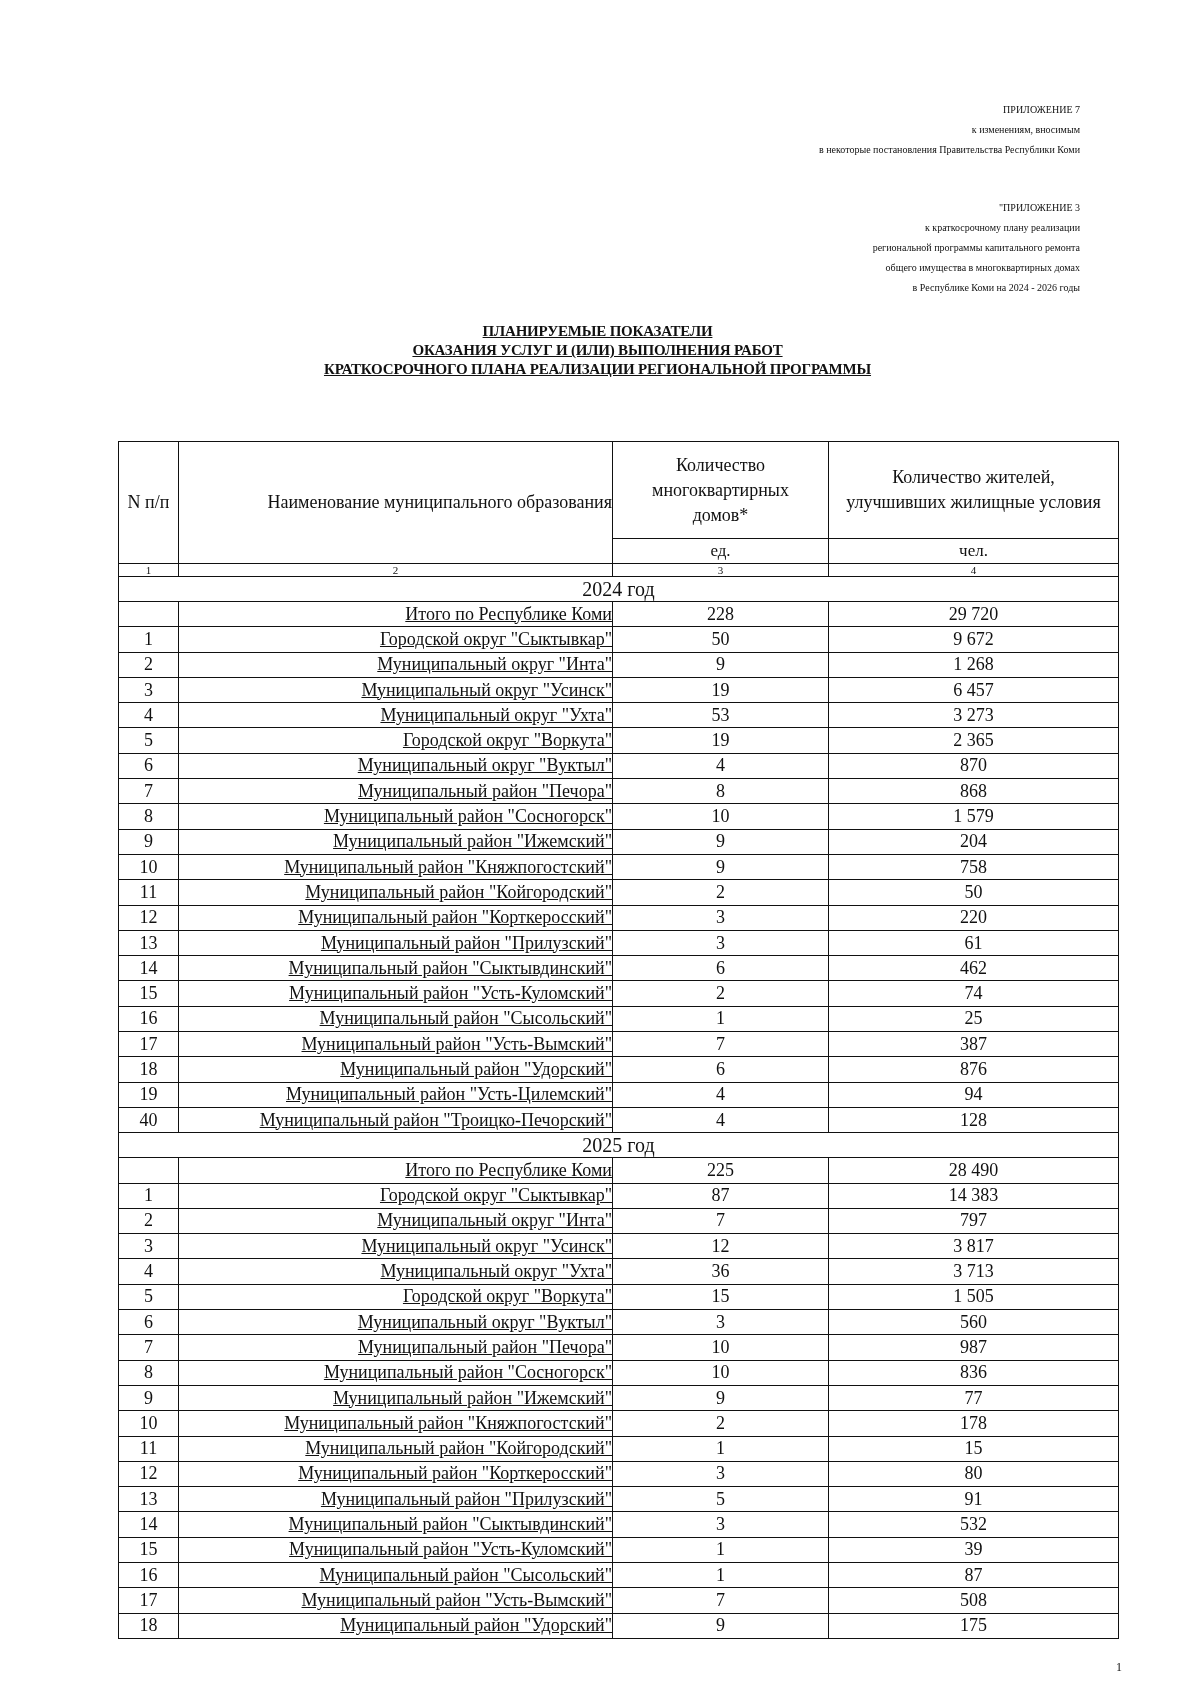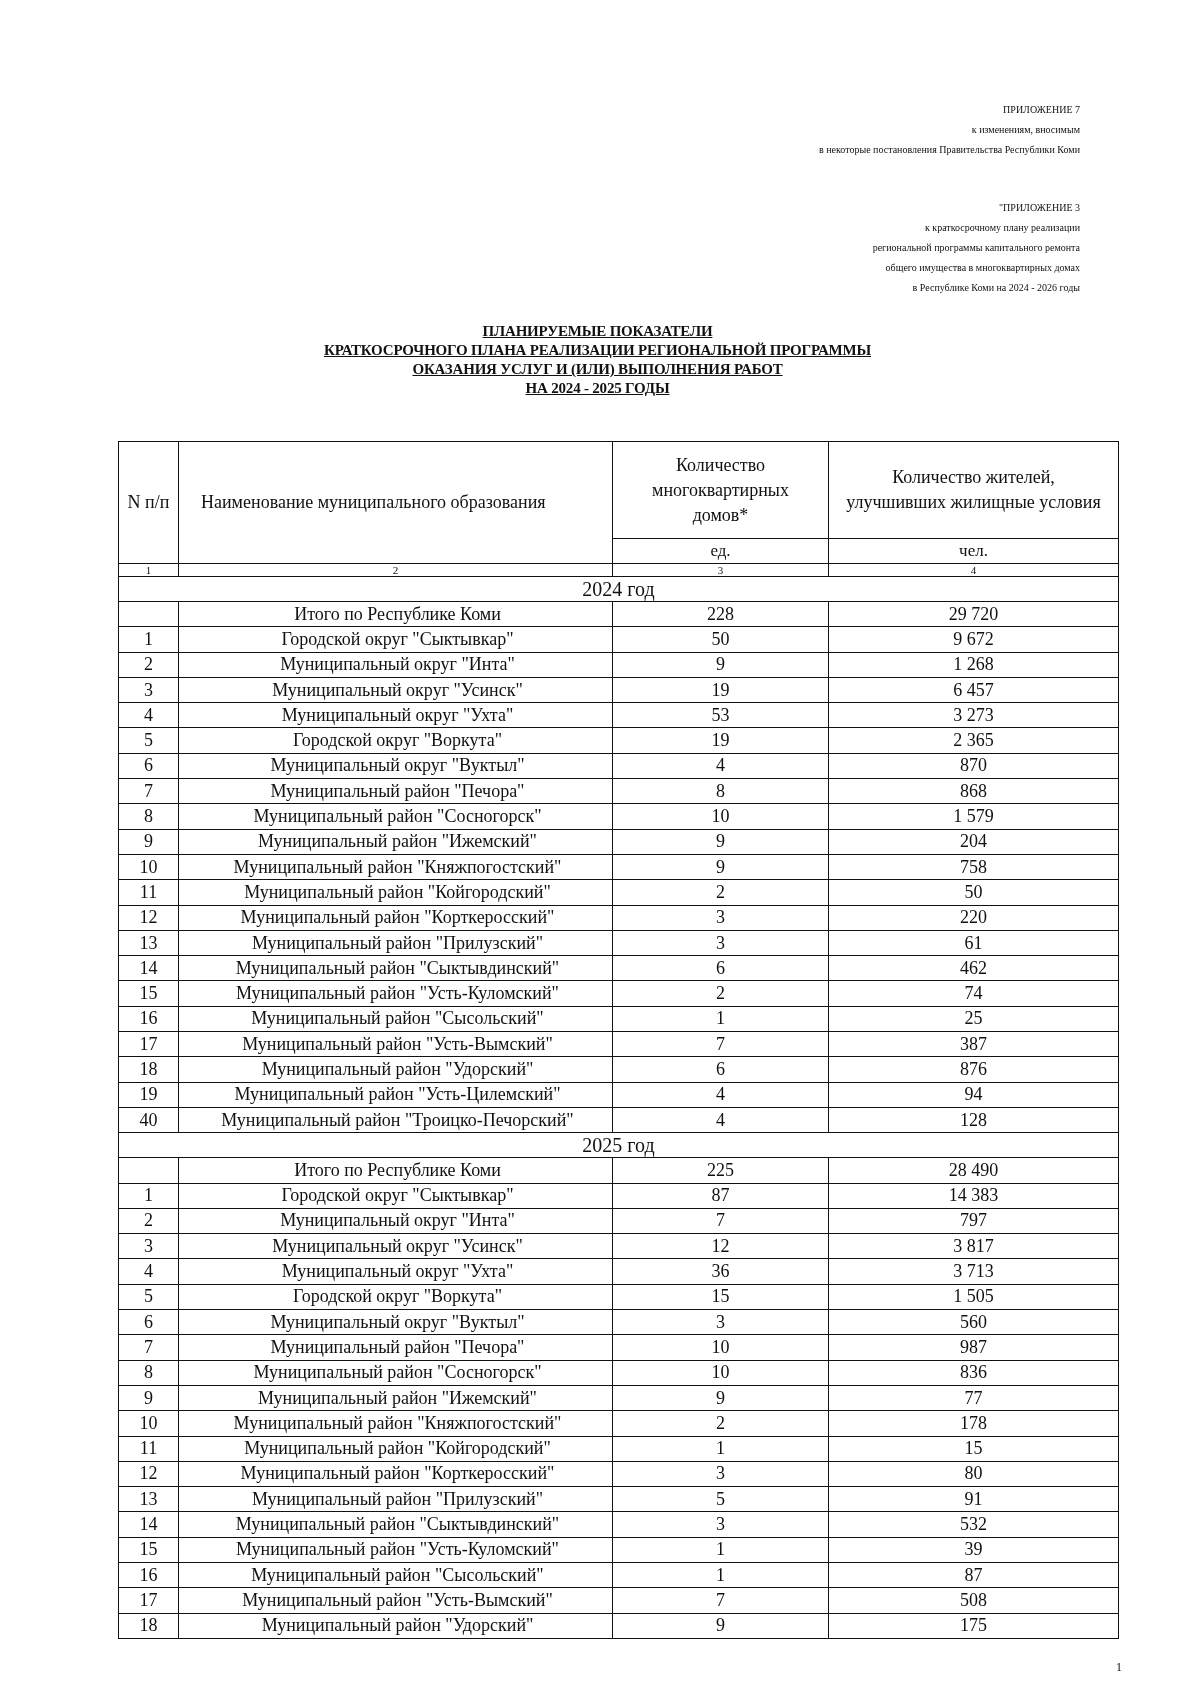--- a/index.html
+++ b/index.html
@@ -7,27 +7,27 @@
   .header-block { position: absolute; right: 120px; text-align: right; font-size: 10px; line-height: 20px; }
   #hb1 { top: 100px; }
   #hb2 { top: 198px; }
   .header-block .line { display: block; white-space: nowrap; }
   .title { position: absolute; top: 322px; left: 110px; width: 975px; text-align: center; font-weight: bold; font-size: 15px; line-height: 19px; letter-spacing: -0.2px; text-decoration: underline; }
   .title .line { display: block; }
   table.main { position: absolute; top: 441px; left: 118px; width: 1000px; border-collapse: collapse; table-layout: fixed; font-size: 18px; }
   table.main td, table.main th { border: 1.5px solid #111; padding: 0; font-weight: normal; }
   col.c1 { width: 60px; } col.c2 { width: 434px; } col.c3 { width: 216px; } col.c4 { width: 290px; }
   .hdr-cell { text-align: center; vertical-align: middle; line-height: 25px; font-size: 18px; }
-  .hdr-name { text-align: left; padding-left: 22px !important; }
+  .hdr-name { text-align: right; padding-left: 22px !important; }
   .unit-cell { text-align: center; height: 24px; font-size: 17px; }
   .num-row td { text-align: center; font-size: 11px; height: 12px; line-height: 12px; }
   .year-row td { text-align: center; font-weight: bold; height: 24px; font-size: 20px; }
   .data-row td { height: 24.3px; line-height: 23px; }
   .data-row .idx { text-align: center; }
-  .data-row .name { text-align: center; padding-left: 4px; white-space: nowrap; overflow: hidden; }
+  .data-row .name { text-align: right; padding-left: 4px; white-space: nowrap; overflow: hidden; text-decoration: underline; }
   .data-row .val { text-align: center; }
   .total-row td { font-weight: bold; }
   .page-number { position: absolute; top: 1660px; right: 78px; font-size: 12px; }
 </style>
 </head>
 <body>
 
 <div class="header-block" id="hb1">
   <span class="line">ПРИЛОЖЕНИЕ 7</span>
   <span class="line">к изменениям, вносимым</span>
@@ -37,23 +37,22 @@
 <div class="header-block" id="hb2">
   <span class="line">"ПРИЛОЖЕНИЕ 3</span>
   <span class="line">к краткосрочному плану реализации</span>
   <span class="line">региональной программы капитального ремонта</span>
   <span class="line">общего имущества в многоквартирных домах</span>
   <span class="line">в Республике Коми на 2024 - 2026 годы</span>
 </div>
 
 <div class="title">
   <span class="line">ПЛАНИРУЕМЫЕ ПОКАЗАТЕЛИ</span>
+  <span class="line">ОКАЗАНИЯ УСЛУГ И (ИЛИ) ВЫПОЛНЕНИЯ РАБОТ</span>
   <span class="line">КРАТКОСРОЧНОГО ПЛАНА РЕАЛИЗАЦИИ РЕГИОНАЛЬНОЙ ПРОГРАММЫ</span>
-  <span class="line">ОКАЗАНИЯ УСЛУГ И (ИЛИ) ВЫПОЛНЕНИЯ РАБОТ</span>
-  <span class="line">НА 2024 - 2025 ГОДЫ</span>
 </div>
 
 <table class="main">
   <colgroup>
       <col class="c1">
       <col class="c2">
       <col class="c3">
       <col class="c4">
     </colgroup>
   <thead>

